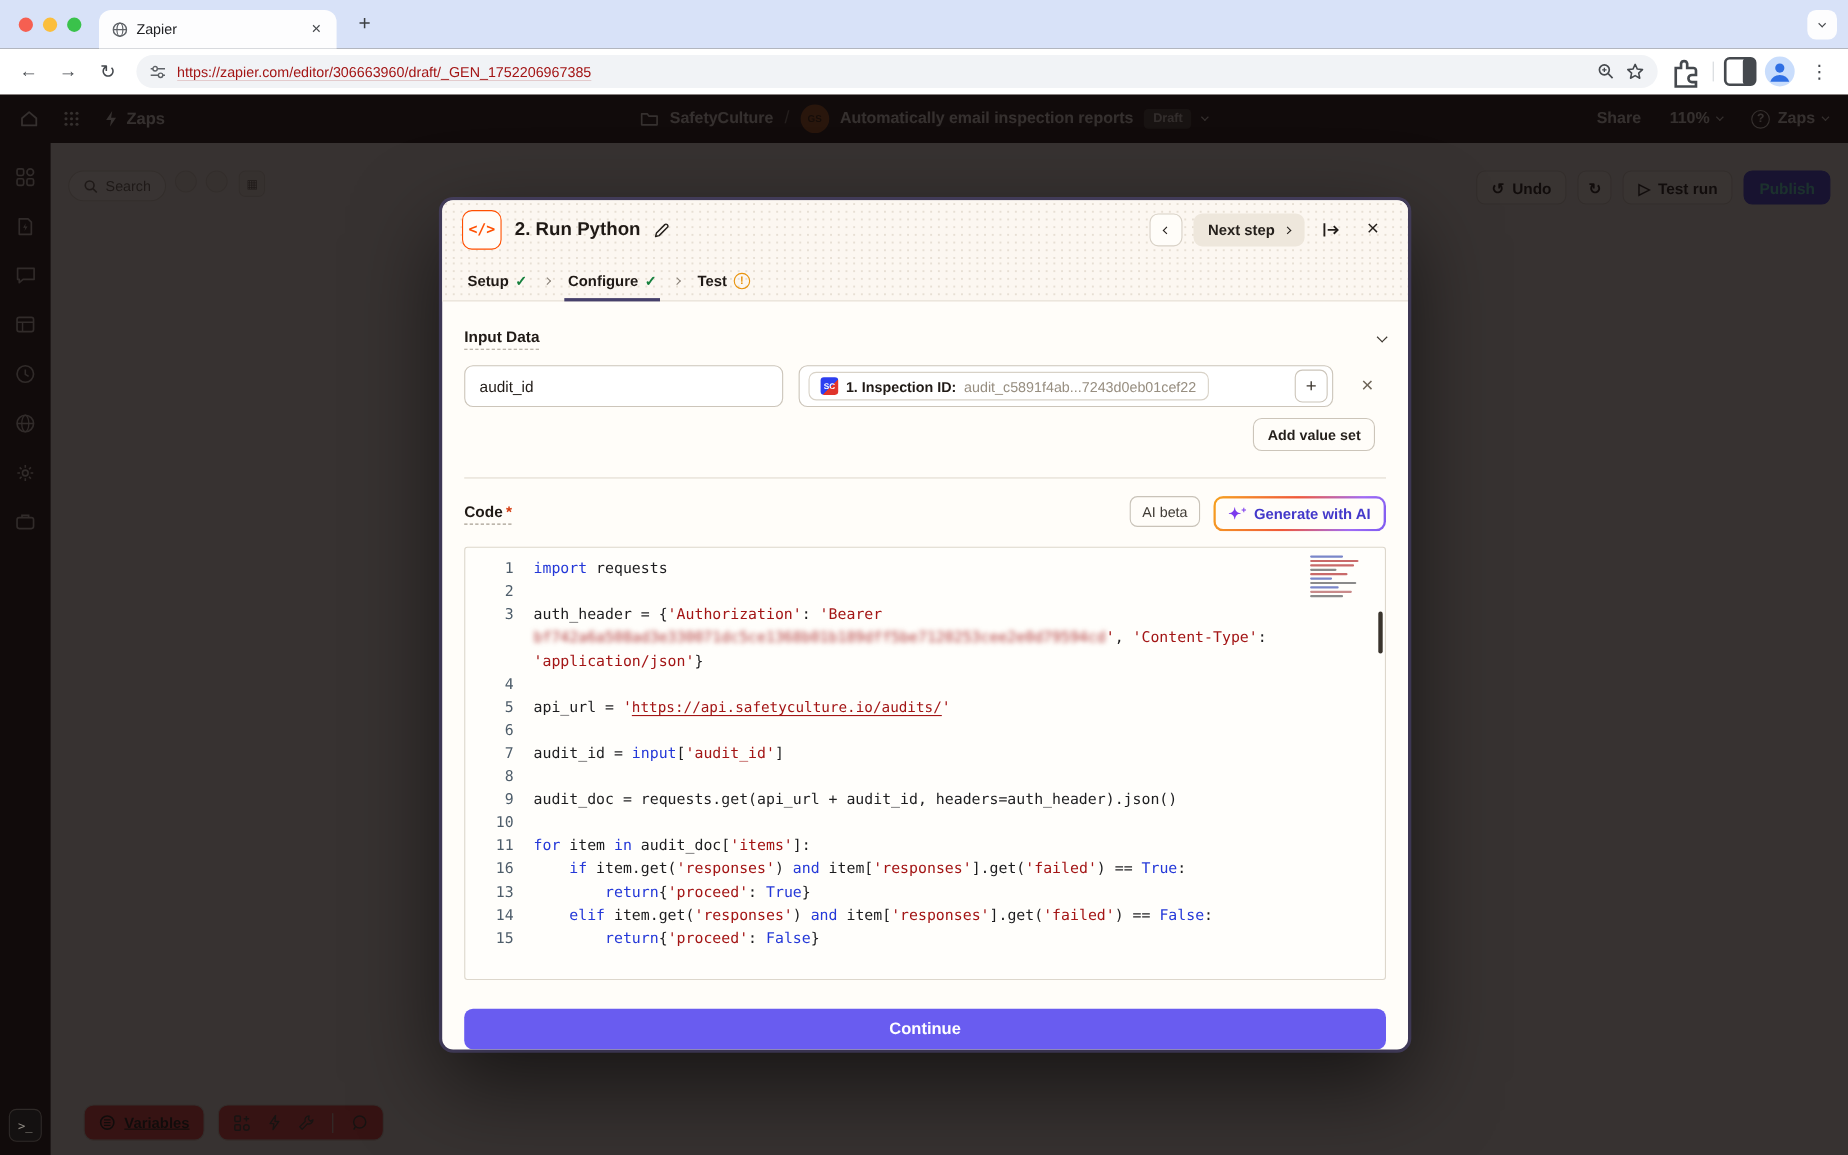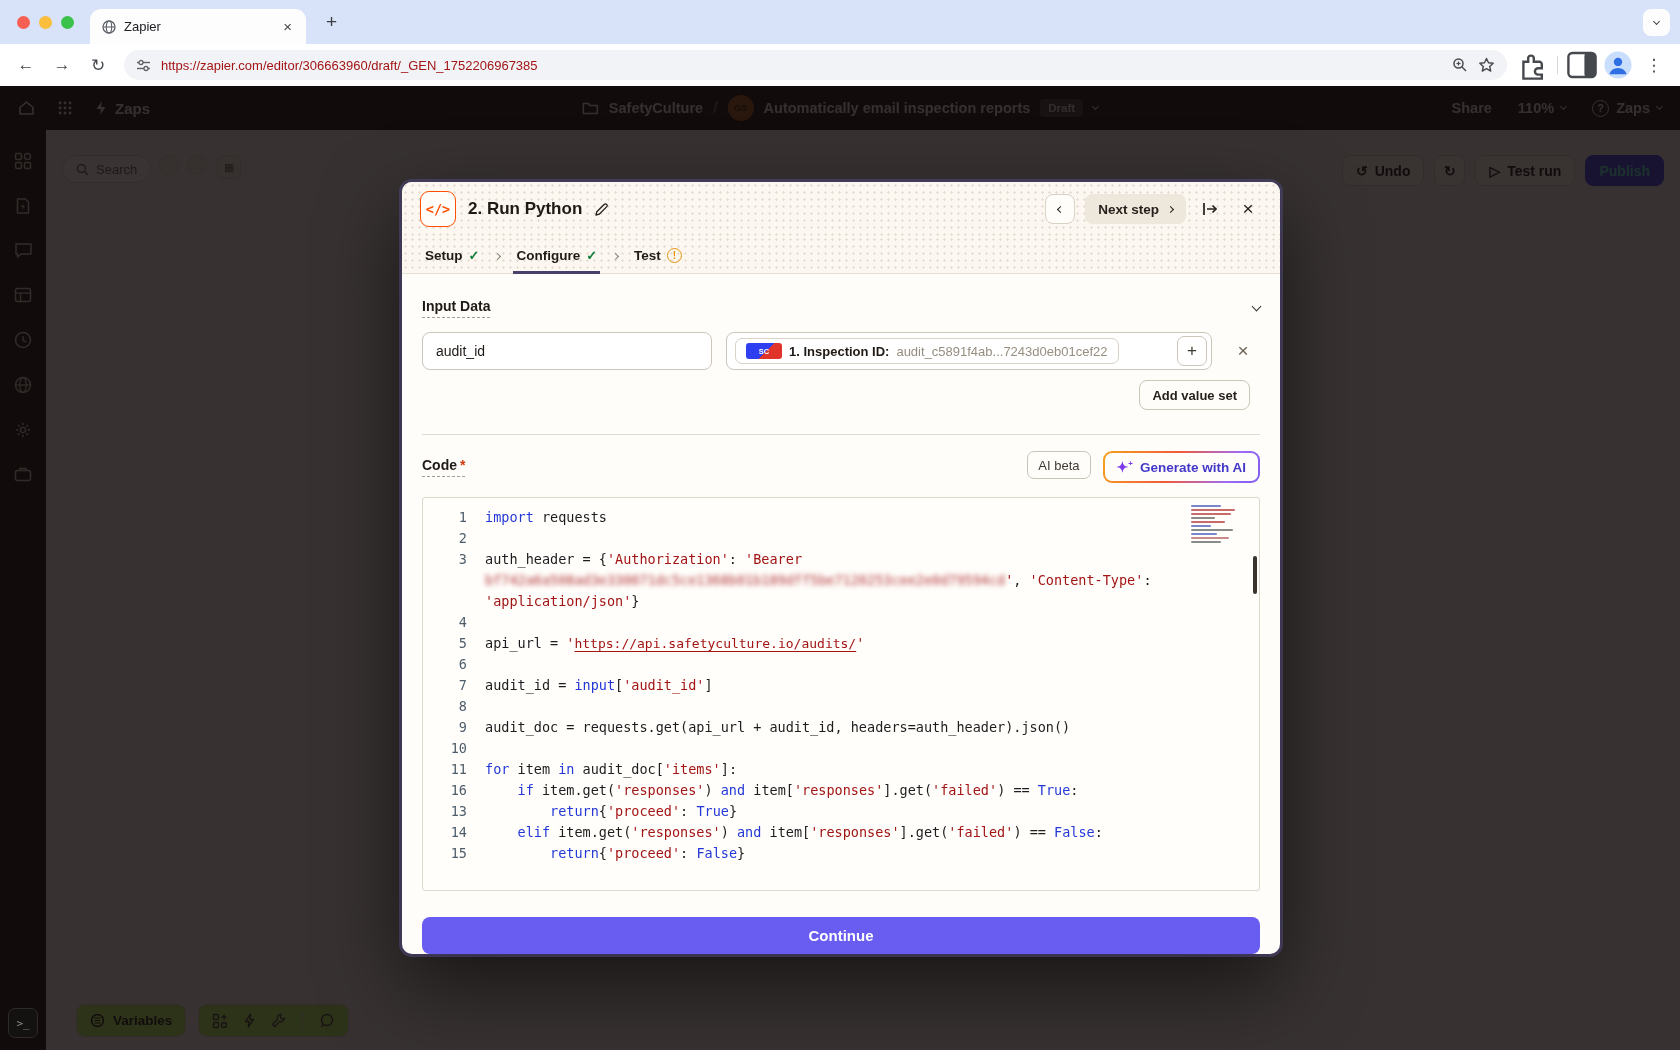--- a/index.html
+++ b/index.html
@@ -49,22 +49,22 @@
                  display:flex; align-items:center; gap:7px; padding:0 13px; font-size:13px; color:#6e675e; }
   .mini-badge { width:20px; height:20px; border-radius:50%; background:#efe8df; border:1px solid #d8d1c6; margin-left:8px; }
   .mini-sq { width:24px; height:24px; border-radius:6px; background:#efe8df; border:1px solid #d8d1c6; margin-left:10px;
              display:grid; place-items:center; color:#6e675e; font-size:11px; }
   .canvas-actions { margin-left:auto; display:flex; align-items:center; gap:10px; }
   .act-btn { height:31px; border:1px solid #d8d1c6; background:#fbf6ef; border-radius:8px; display:flex;
              align-items:center; gap:7px; padding:0 13px; font-size:14px; font-weight:600; color:#241f1b; }
   .act-btn.icononly { width:31px; padding:0; justify-content:center; }
   .act-btn.primary { background:#4743e2; border-color:#4743e2; color:#5eead4; }
   .bottombar { position:absolute; bottom:13px; left:76px; display:flex; gap:12px; }
-  .var-pill, .tools-pill { height:33px; background:#bef264; border:1px solid #d8d1c6; border-radius:9px;
-             display:flex; align-items:center; gap:8px; padding:0 13px; font-size:13.5px; font-weight:700; color:#241f1b; }
+  .var-pill, .tools-pill { height:33px; background:#ef4444; border:1px solid #d8d1c6; border-radius:9px;
+             display:flex; align-items:center; gap:8px; padding:0 13px; font-size:13.5px; font-weight:700; color:#241f1b;text-decoration:underline; }
   .tools-pill { gap:16px; font-weight:400; color:#4a443d; }
   .tp-div { width:1px; height:18px; background:#d8d1c6; }
   .backdrop { position:absolute; inset:0; background:rgba(14,9,9,0.82); }
   .terminal-btn { position:absolute; left:8px; bottom:12px; width:30px; height:30px; background:#141111;
                   border:1px solid #2f2a28; border-radius:7px; display:grid; place-items:center;
                   color:#8f8a83; font-family:"DejaVu Sans Mono",monospace; font-size:11px; }
 
   
   .modal { position:absolute; left:402px; top:96px; width:878px; height:772px; background:#fffdf9;
            border-radius:10px; overflow:hidden; display:flex; flex-direction:column;
@@ -97,21 +97,21 @@
   .req { color:#d4380d; margin-left:3px; }
   .fields-row { display:flex; gap:14px; margin-top:14px; align-items:center; }
   .key-input { width:290px; height:38px; border:1px solid #ccc5ba; border-radius:8px; background:#fff;
                display:flex; align-items:center; padding:0 13px; font-size:14px; color:#201a16; }
   .map-field { flex:1; height:38px; border:1px solid #ccc5ba; border-radius:8px; background:#fff;
                display:flex; align-items:center; padding:0 4px 0 8px; }
   .map-pill { display:flex; align-items:center; gap:7px; border:1px solid #d8d2c7; border-radius:7px;
               padding:4px 10px; font-size:13px; color:#201a16; }
   .map-pill .lbl { font-weight:700; }
   .map-pill .val { color:#978e80; }
-  .sc-logo { width:36px; height:16px; border-radius:3px; background:linear-gradient(135deg,#2d3ff0 55%,#e0342b 55%);
+  .sc-logo { width:16px; height:16px; border-radius:3px; background:linear-gradient(135deg,#2d3ff0 55%,#e0342b 55%);
              color:#fff; font-size:7.5px; font-weight:700; display:grid; place-items:center; }
   .plus-btn { margin-left:auto; width:30px; height:30px; border:1px solid #ccc5ba; border-radius:7px;
               background:#fff; display:grid; place-items:center; font-size:17px; color:#3c362f; }
   .x-btn { width:34px; height:34px; display:grid; place-items:center; font-size:19px; color:#6e6558; }
   .avs-row { display:flex; justify-content:flex-end; margin-top:10px; padding-right:10px; }
   .avs-btn { height:30px; border:1px solid #ccc5ba; border-radius:8px; background:#fffdf9;
              display:flex; align-items:center; padding:0 12px; font-size:13px; font-weight:600; color:#241f1b; }
   .divider { height:1px; background:#e2dbd0; margin:24px 0 16px; }
   .code-head { display:flex; align-items:center; }
   .code-head-right { margin-left:auto; display:flex; align-items:flex-start; gap:12px; }

